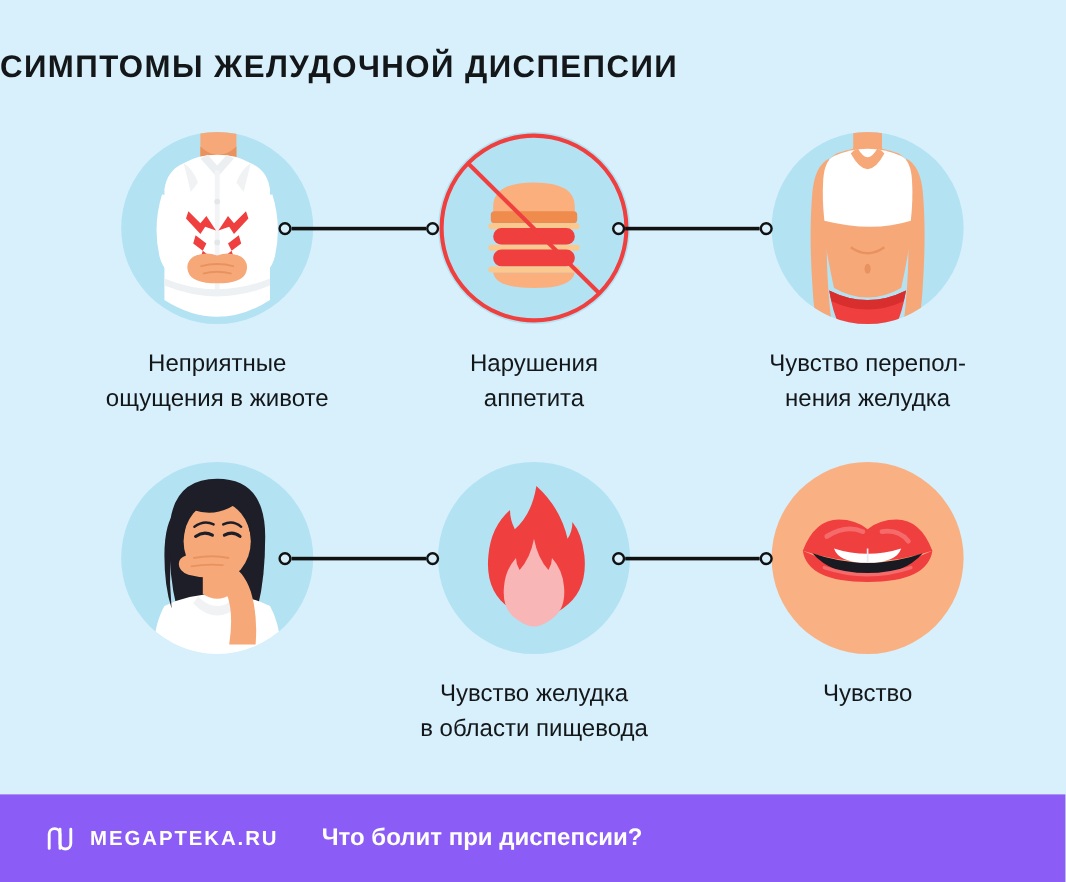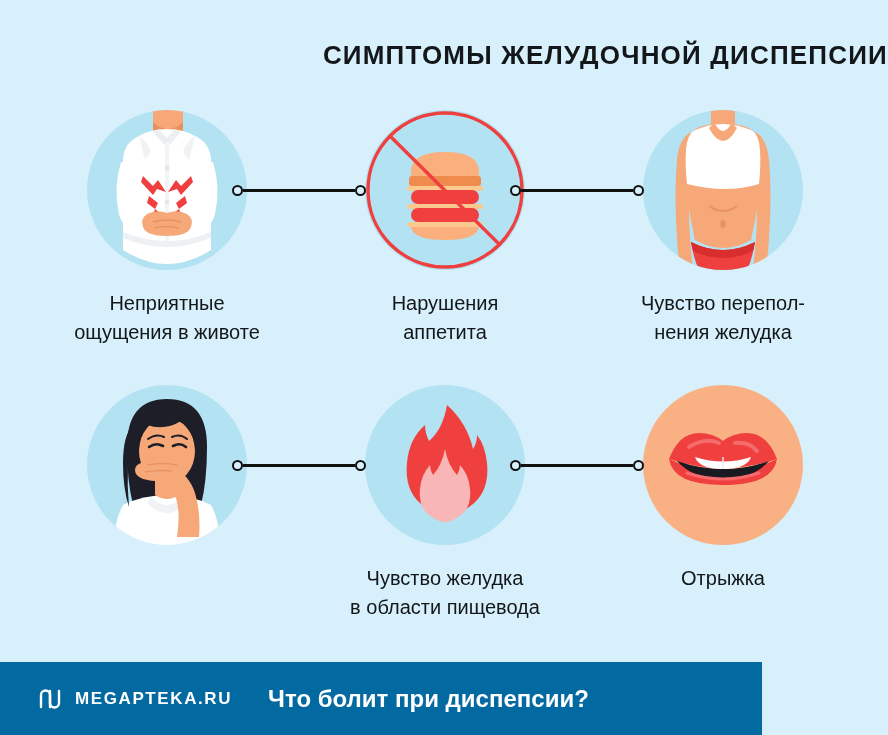--- a/index.html
+++ b/index.html
@@ -20,21 +20,21 @@
     height: 735px;
     background: #d7f0fc;
   }
 
   
   .title {
     position: absolute;
     top: 40px;
     left: 0;
     width: 888px;
-    text-align: right;
+    text-align: left;
     font-size: 26px;
     font-weight: bold;
     letter-spacing: 1.2px;
     color: #141719;
     text-transform: uppercase;
   }
 
   
   .row {
     position: absolute;
@@ -43,21 +43,21 @@
     height: 250px;
   }
   .row-1 { top: 105px; }
   .row-2 { top: 380px; }
 
   .cell {
     position: absolute;
     width: 296px;
     top: 0;
   }
-  .cell-0 { left: 19px; }
+  .cell-0 { left: 33px; }
   .cell-1 { left: 297px; }
   .cell-2 { left: 575px; }
 
   .circle-wrap {
     position: relative;
     width: 296px;
     height: 170px;
   }
   .circle {
     position: absolute;
@@ -105,43 +105,43 @@
   .conn-r1-a { left: 232px; width: 134px; top: 183px; }
   .conn-r1-b { left: 510px; width: 134px; top: 183px; }
   .conn-r2-a { left: 232px; width: 134px; top: 458px; }
   .conn-r2-b { left: 510px; width: 134px; top: 458px; }
 
   
   .footer {
     position: absolute;
     left: 0;
     bottom: 0;
-    width: 762px;
+    width: 888px;
     height: 73px;
-    background: #0369a1;
+    background: #8b5cf6;
     display: flex;
     align-items: center;
     padding-left: 37px;
     box-sizing: border-box;
   }
   .logo-mark {
     width: 26px;
     height: 26px;
     flex: 0 0 auto;
     margin-right: 12px;
   }
   .brand {
     color: #ffffff;
     font-size: 17px;
     font-weight: bold;
     letter-spacing: 1.6px;
   }
   .footer-caption {
     color: #ffffff;
-    font-size: 24px;
+    font-size: 20px;
     font-weight: bold;
     margin-left: 36px;
   }
 
   
   .icon-svg { display: block; width: 160px; height: 160px; }
 </style>
 </head>
 <body>
 
@@ -302,21 +302,21 @@
 
             <path d="M52 72 q28 9 56 0 q-4 12 -28 12 q-24 0 -28 -12 z" fill="#ffffff"></path>
             <path d="M80 72 v12" stroke="#e9e9ef" stroke-width="1.4"></path>
 
             <path d="M46 62 q16 -10 30 -4" stroke="#f56a6a" stroke-width="4" fill="none" stroke-linecap="round"></path>
             <path d="M92 58 q14 -2 22 8" stroke="#f56a6a" stroke-width="4" fill="none" stroke-linecap="round"></path>
             <path d="M44 88 q36 12 72 0" stroke="#f56a6a" stroke-width="3" fill="none" stroke-linecap="round"></path>
           </svg>
         </div>
       </div>
-      <div class="caption">Отрыжка</div>
+      <div class="caption">Чувство</div>
     </div>
   </div>
 
   <div class="connector conn-r1-a">
     <span class="dot"></span>
     <span class="line"></span>
     <span class="dot"></span>
   </div>
   <div class="connector conn-r1-b">
     <span class="dot"></span>

